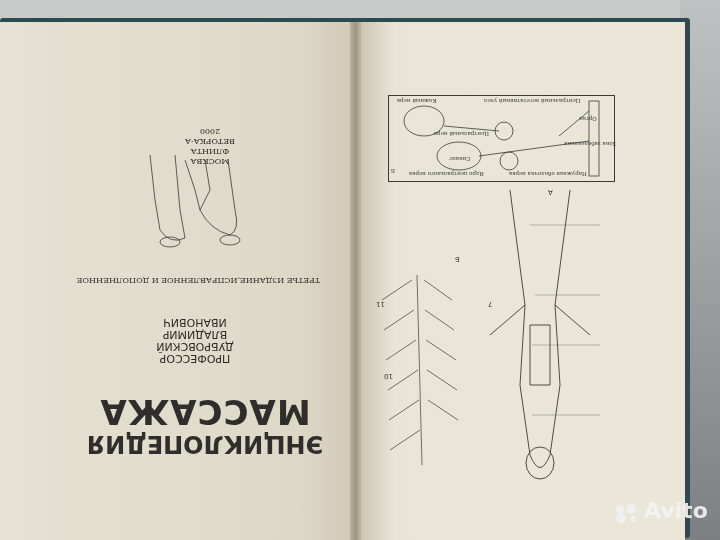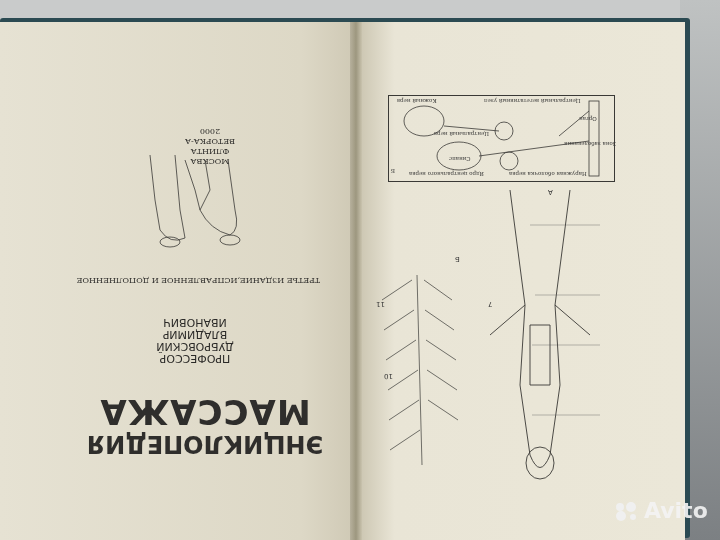--- a/index.html
+++ b/index.html
@@ -16,21 +16,21 @@
   .title-small{left:80px;top:430px;width:250px;text-align:center;font-family:"DejaVu Sans",sans-serif;font-weight:bold;font-size:24px;color:#2f2e2c;}
   .edition{left:90px;top:276px;width:230px;text-align:center;font-size:8px;}
   .author{left:120px;top:316px;width:150px;text-align:center;font-family:"DejaVu Sans",sans-serif;font-size:11px;line-height:12px;}
   .pub{left:160px;top:126px;width:100px;text-align:center;font-size:8px;line-height:10px;}
   .figs{position:absolute;left:140px;top:150px;width:120px;height:100px;}
   .diagram-box{position:absolute;left:388px;top:95px;width:225px;height:85px;border:1px solid #3a3936;}
   .diag-label{position:absolute;font-size:5.5px;color:#333;transform:rotate(180deg);white-space:nowrap;}
   .body-fig{position:absolute;left:470px;top:185px;width:140px;height:300px;}
   .spine-fig{position:absolute;left:372px;top:270px;width:100px;height:200px;}
   .num{position:absolute;font-size:7px;color:#333;transform:rotate(180deg);font-family:"DejaVu Sans",sans-serif;}
-  .wm{position:absolute;left:614px;top:498px;display:flex;align-items:center;gap:4px;}
+  .wm{position:absolute;left:614px;top:498px;display:flex;align-items:flex-end;gap:4px;}
   .wm-text{font-family:"DejaVu Sans",sans-serif;font-weight:bold;font-size:22px;color:#f4f4f4;opacity:.9;}
 </style>
 </head>
 <body>
 
 <div class="bg-top"></div>
 <div class="bg-right"></div>
 <div class="cover-edge"></div>
 
 <div class="page page-left"></div>

